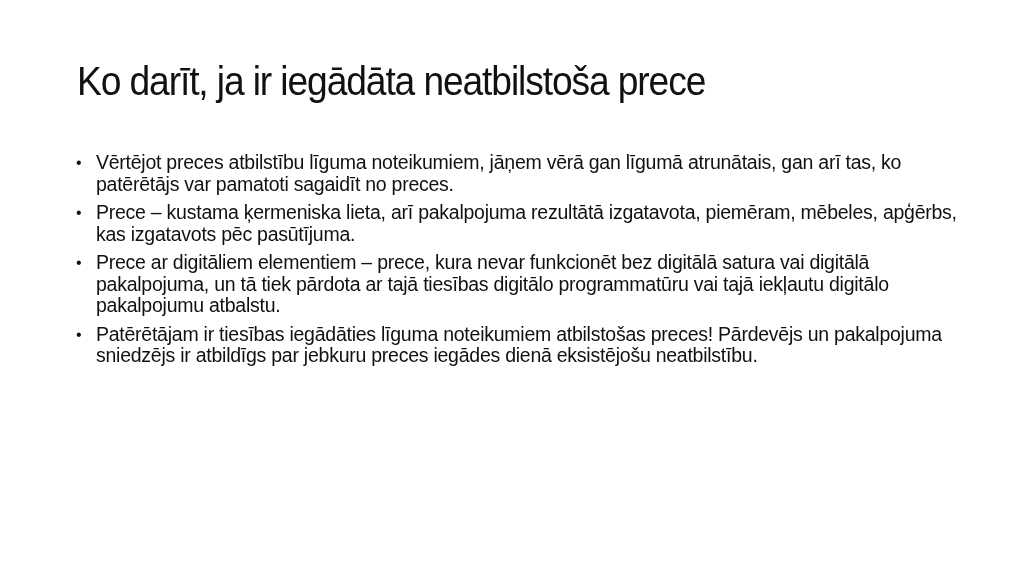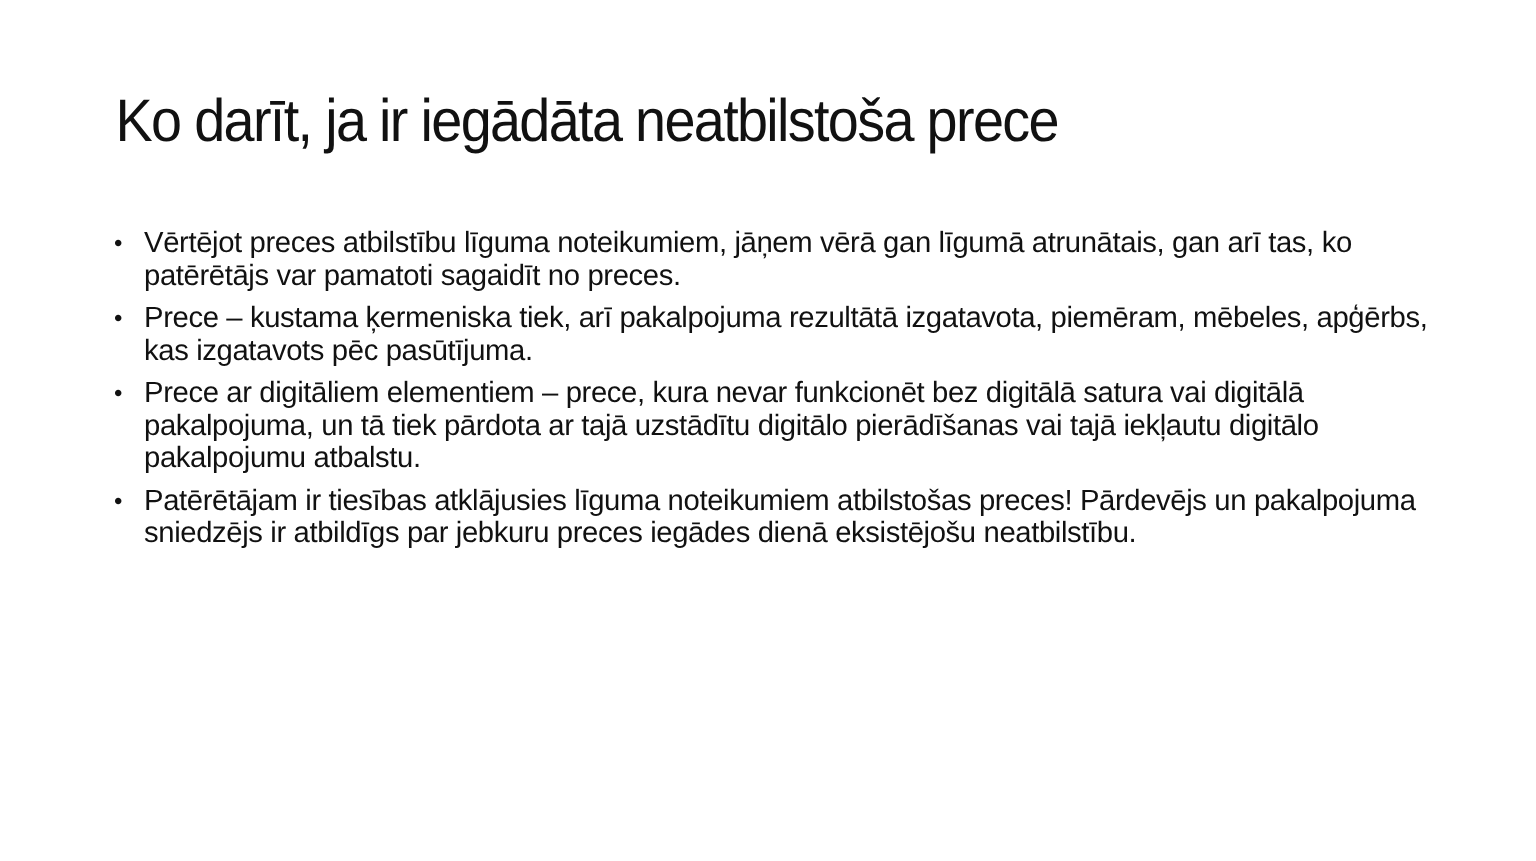--- a/index.html
+++ b/index.html
@@ -60,23 +60,23 @@
 
 <h1 class="slide-title">Ko darīt, ja ir iegādāta neatbilstoša prece</h1>
 
 <div class="content">
   <div class="bullet">
     <span class="bullet-dot">•</span>
     <span>Vērtējot preces atbilstību līguma noteikumiem, jāņem vērā gan līgumā atrunātais, gan arī tas, ko patērētājs var pamatoti sagaidīt no preces.</span>
   </div>
   <div class="bullet">
     <span class="bullet-dot">•</span>
-    <span>Prece – kustama ķermeniska tiek, arī pakalpojuma rezultātā izgatavota, piemēram, mēbeles, apģērbs, kas izgatavots pēc pasūtījuma.</span>
+    <span>Prece – kustama ķermeniska lieta, arī pakalpojuma rezultātā izgatavota, piemēram, mēbeles, apģērbs, kas izgatavots pēc pasūtījuma.</span>
   </div>
   <div class="bullet">
     <span class="bullet-dot">•</span>
-    <span>Prece ar digitāliem elementiem – prece, kura nevar funkcionēt bez digitālā satura vai digitālā pakalpojuma, un tā tiek pārdota ar tajā uzstādītu digitālo pierādīšanas vai tajā iekļautu digitālo pakalpojumu atbalstu.</span>
+    <span>Prece ar digitāliem elementiem – prece, kura nevar funkcionēt bez digitālā satura vai digitālā pakalpojuma, un tā tiek pārdota ar tajā tiesības digitālo programmatūru vai tajā iekļautu digitālo pakalpojumu atbalstu.</span>
   </div>
   <div class="bullet">
     <span class="bullet-dot">•</span>
-    <span>Patērētājam ir tiesības atklājusies līguma noteikumiem atbilstošas preces! Pārdevējs un pakalpojuma sniedzējs ir atbildīgs par jebkuru preces iegādes dienā eksistējošu neatbilstību.</span>
+    <span>Patērētājam ir tiesības iegādāties līguma noteikumiem atbilstošas preces! Pārdevējs un pakalpojuma sniedzējs ir atbildīgs par jebkuru preces iegādes dienā eksistējošu neatbilstību.</span>
   </div>
 </div>
 
 </body></html>

